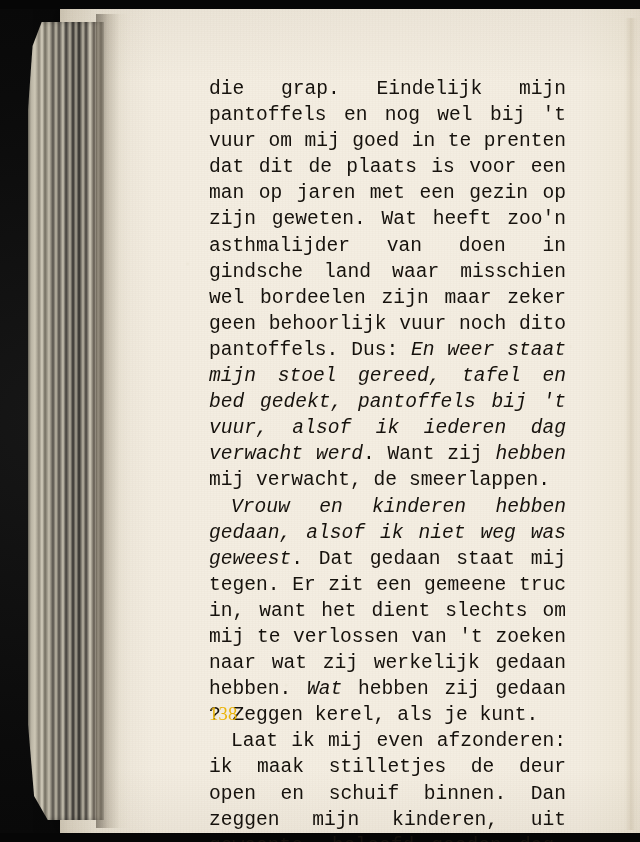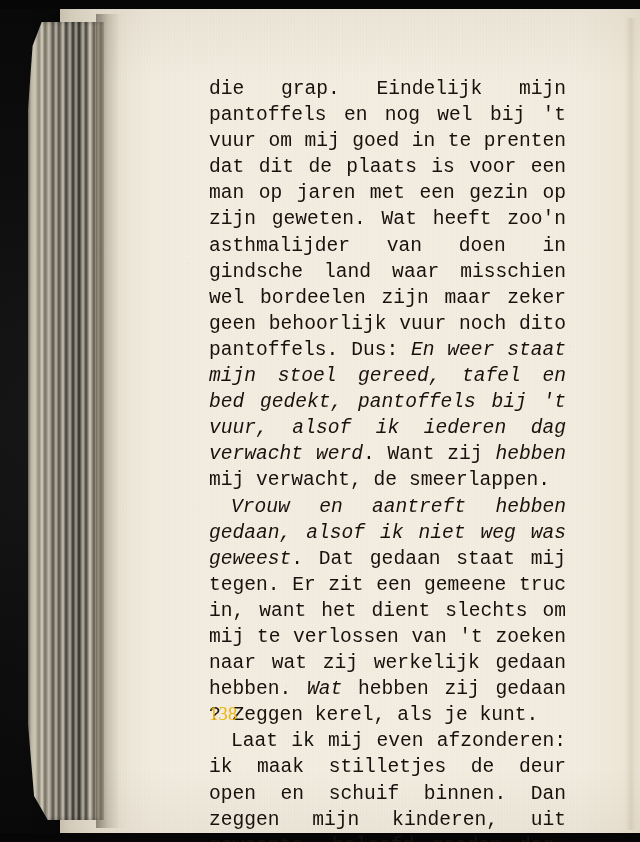--- a/index.html
+++ b/index.html
@@ -195,19 +195,19 @@
   </div>
 
   <div class="gutter"></div>
   <div class="gutter-shadow"></div>
 
   <div class="band-top"></div>
   <div class="band-bottom"></div>
 
   <div class="text-column">
     <p class="body-text"><span>die grap. Eindelijk mijn pantoffels en nog wel bij 't vuur om mij goed in te prenten dat dit de plaats is voor een man op jaren met een gezin op zijn geweten. Wat heeft zoo'n asthmalijder van doen in gindsche land waar misschien wel bordeelen zijn maar zeker geen behoorlijk vuur noch dito pantoffels. Dus: </span><i>En weer staat mijn stoel gereed, tafel en bed gedekt, pantoffels bij 't vuur, alsof ik iederen dag verwacht werd</i><span>. Want zij </span><i>hebben</i><span> mij verwacht, de smeerlappen.</span></p>
-    <p class="body-text"><i>Vrouw en aantreft hebben gedaan, alsof ik niet weg was geweest</i><span>. Dat gedaan staat mij tegen. Er zit een gemeene truc in, want het dient slechts om mij te verlossen van 't zoeken naar wat zij werkelijk gedaan hebben. </span><i>Wat</i><span> hebben zij gedaan ? Zeggen kerel, als je kunt.</span></p>
+    <p class="body-text"><i>Vrouw en kinderen hebben gedaan, alsof ik niet weg was geweest</i><span>. Dat gedaan staat mij tegen. Er zit een gemeene truc in, want het dient slechts om mij te verlossen van 't zoeken naar wat zij werkelijk gedaan hebben. </span><i>Wat</i><span> hebben zij gedaan ? Zeggen kerel, als je kunt.</span></p>
     <p class="body-text"><span>Laat ik mij even afzonderen: ik maak stilletjes de deur open en schuif binnen. Dan zeggen mijn kinderen, uit gewoonte, beleefd goeden dag, want ook een dolende hond van een vader blijft toch je vader. Beleefdheid voor alles. Als je iemand aantreft in een onbehoorlijke houding, dan doe je nog of je hem niet ziet. Dus hebben zij „dag vader" gezegd. Of beter nog „dag Pa", want „dag vader" is wel erg theatraal. Op zoo'n „dag vader" zou alleen een som-</span></p>
   </div>
 
   <div class="page-number">138</div>
 
 </div>
 
 </body></html>

